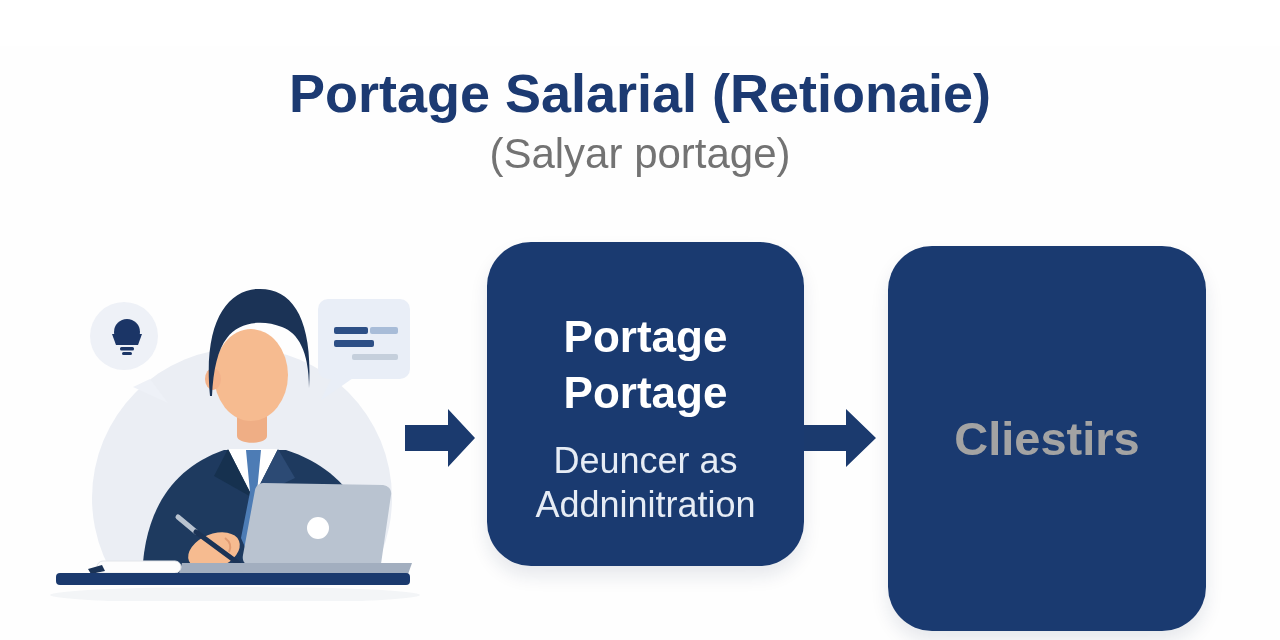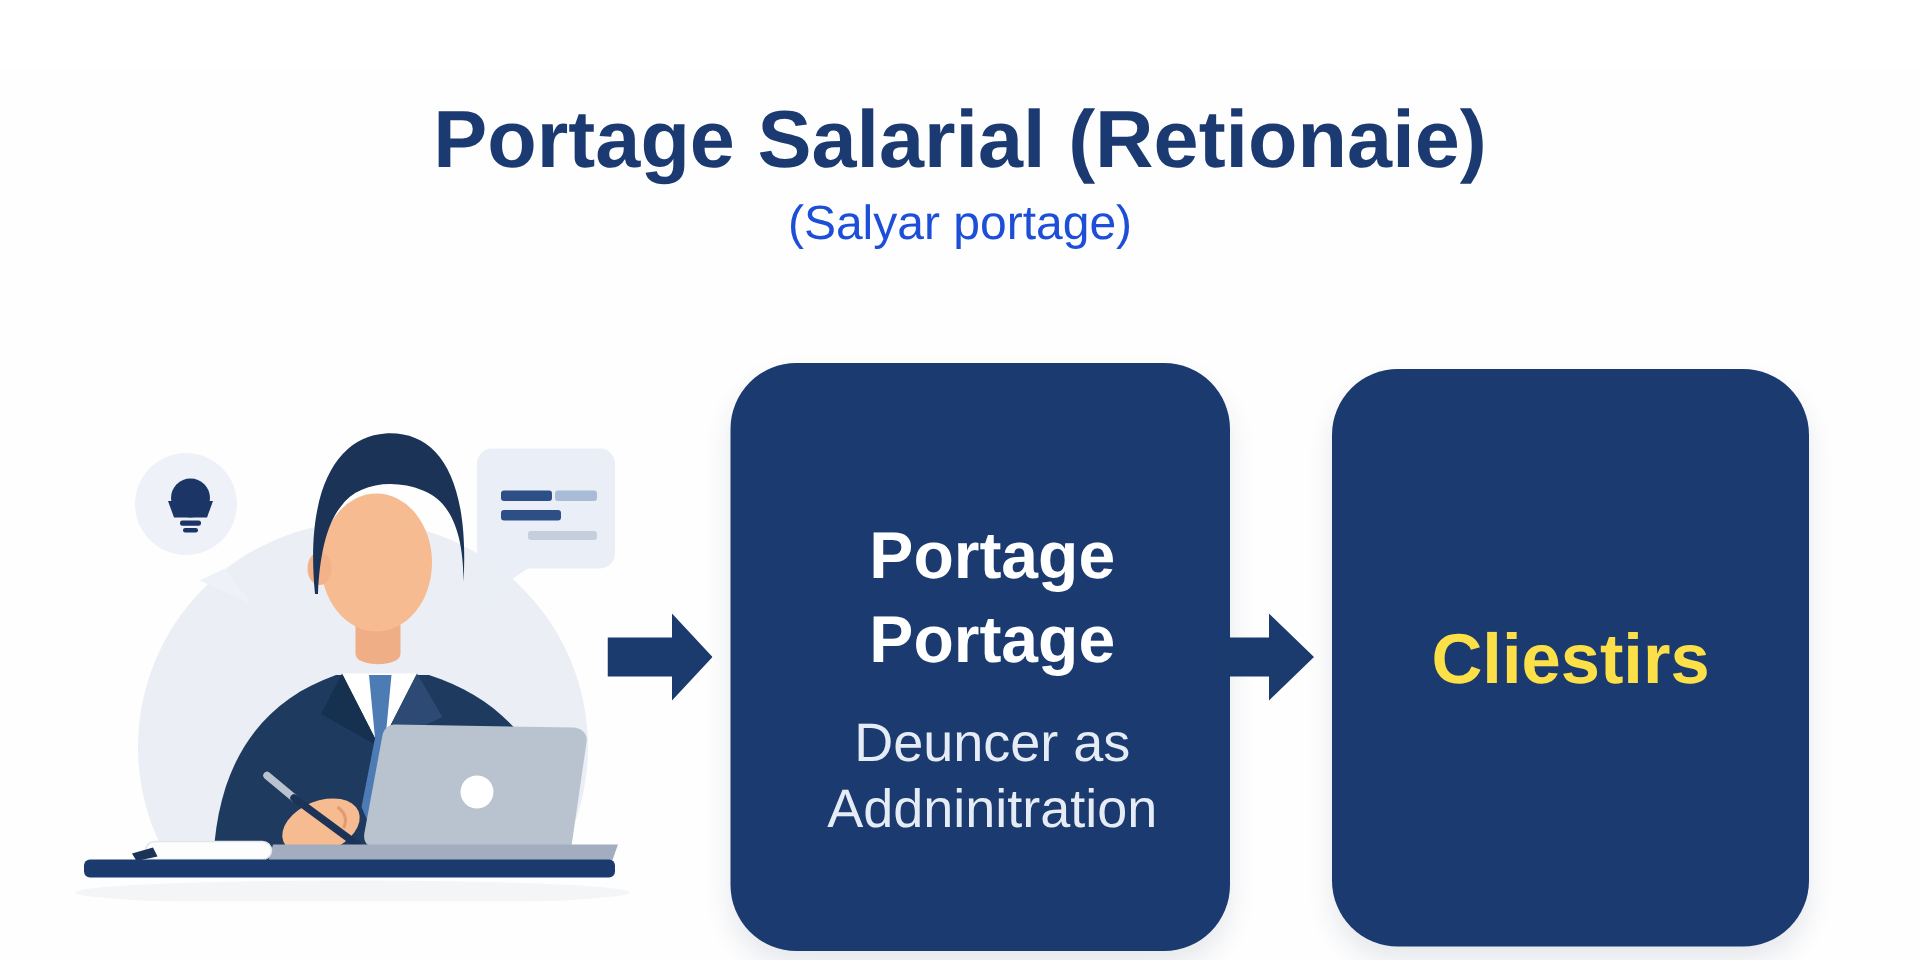--- a/index.html
+++ b/index.html
@@ -6,40 +6,40 @@
   .stage{
     position:relative;width:1280px;height:640px;overflow:hidden;
     background:#fefefe;font-family:"Liberation Sans",sans-serif;margin-top:46px;
   }
   .page-title{
     position:absolute;left:0;top:16px;width:1280px;text-align:center;
     font-size:54px;font-weight:bold;color:#1c3a72;letter-spacing:0px;
   }
   .page-subtitle{
     position:absolute;left:0;top:84px;width:1280px;text-align:center;
-    font-size:32px;font-weight:normal;color:#1d4ed8;
+    font-size:42px;font-weight:normal;color:#737373;
   }
   .illustration{position:absolute;left:40px;top:225px;width:400px;height:330px;}
   .consultant-label{
     position:absolute;left:40px;top:551px;width:400px;text-align:center;
     font-size:47px;font-weight:bold;color:#1b3a70;
   }
   .flow-box{
     position:absolute;background:#1a3a70;border-radius:44px;
     box-shadow:0 10px 18px rgba(20,40,80,0.10);
     display:flex;flex-direction:column;align-items:center;justify-content:center;
     color:#ffffff;text-align:center;
   }
-  .box-company{left:487px;top:196px;width:317px;height:392px;padding-left:16px;}
+  .box-company{left:487px;top:196px;width:317px;height:324px;}
   .box-clients{left:888px;top:200px;width:318px;height:385px;}
   .box-company .inner{transform:translateY(14px);}
   .box-title-line{font-size:44px;font-weight:bold;line-height:1.28;color:#ffffff;}
   .box-sub{margin-top:18px;}
   .box-sub-line{font-size:36px;font-weight:normal;line-height:1.22;color:#e6ecf5;}
-  .clients-label{font-size:47px;font-weight:bold;color:#fde047;}
+  .clients-label{font-size:47px;font-weight:bold;color:#a3a3a3;}
   .arrow{position:absolute;}
   .arrow-1{left:405px;top:363px;}
   .arrow-2{left:804px;top:363px;}
 </style>
 </head>
 <body>
 
 <div class="stage">
 
   <div class="page-title">Portage Salarial (Retionaie)</div>

